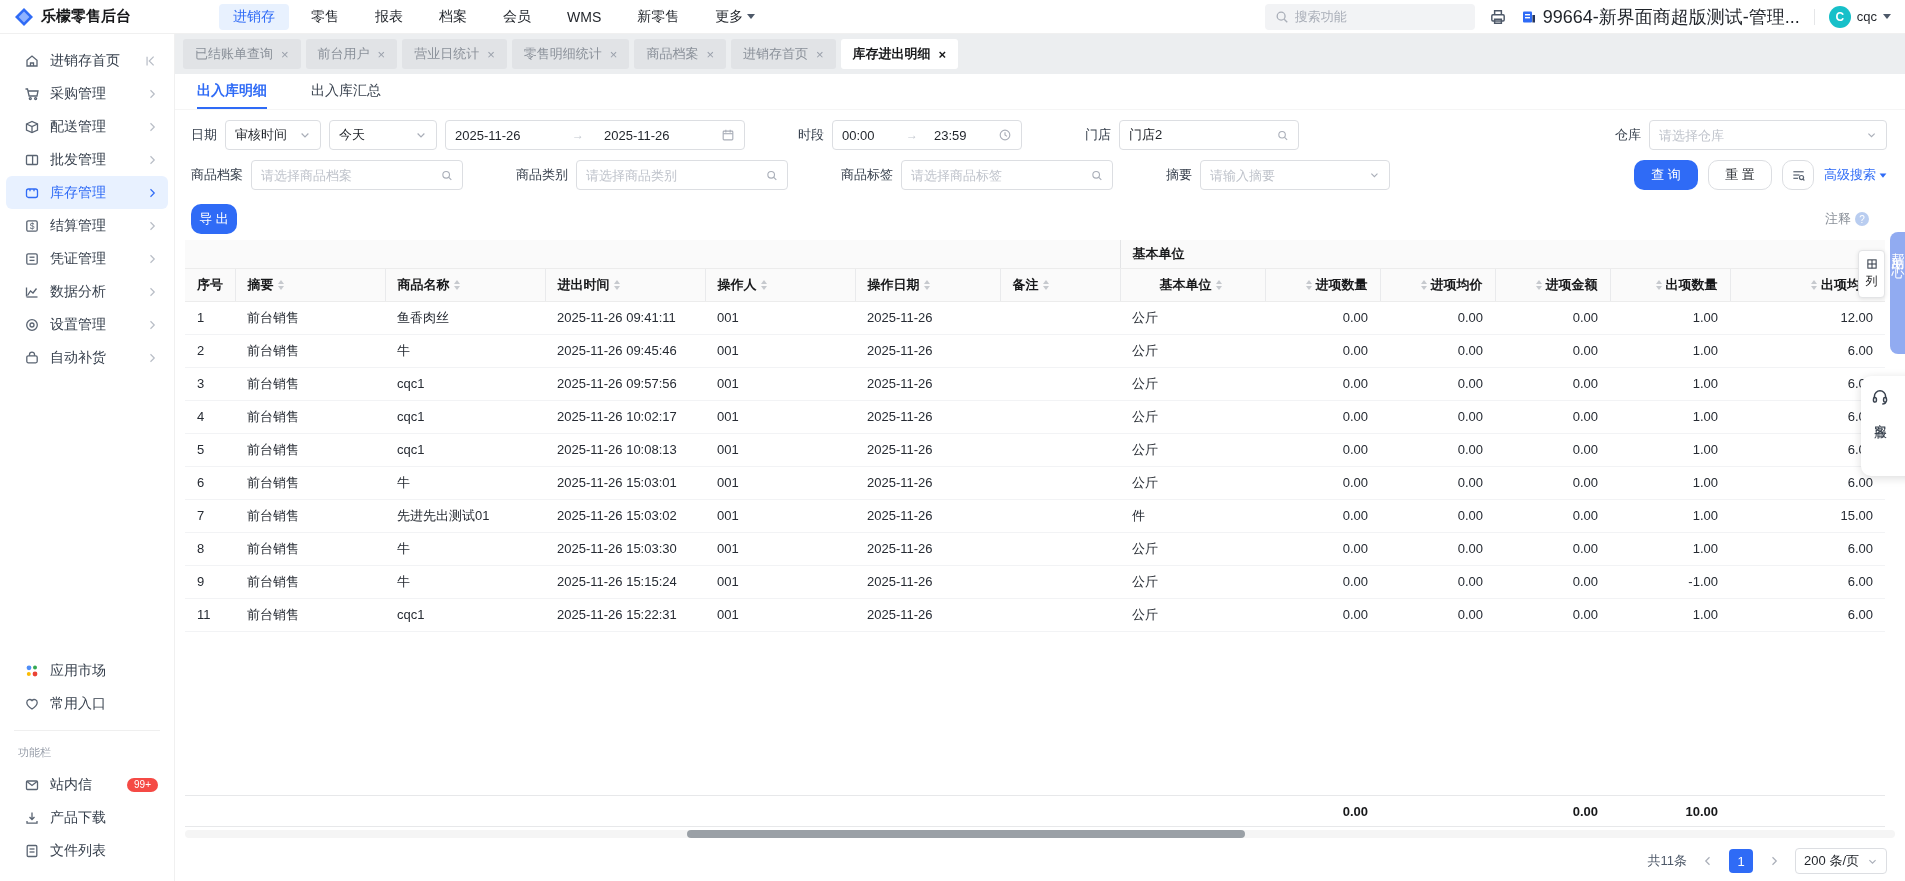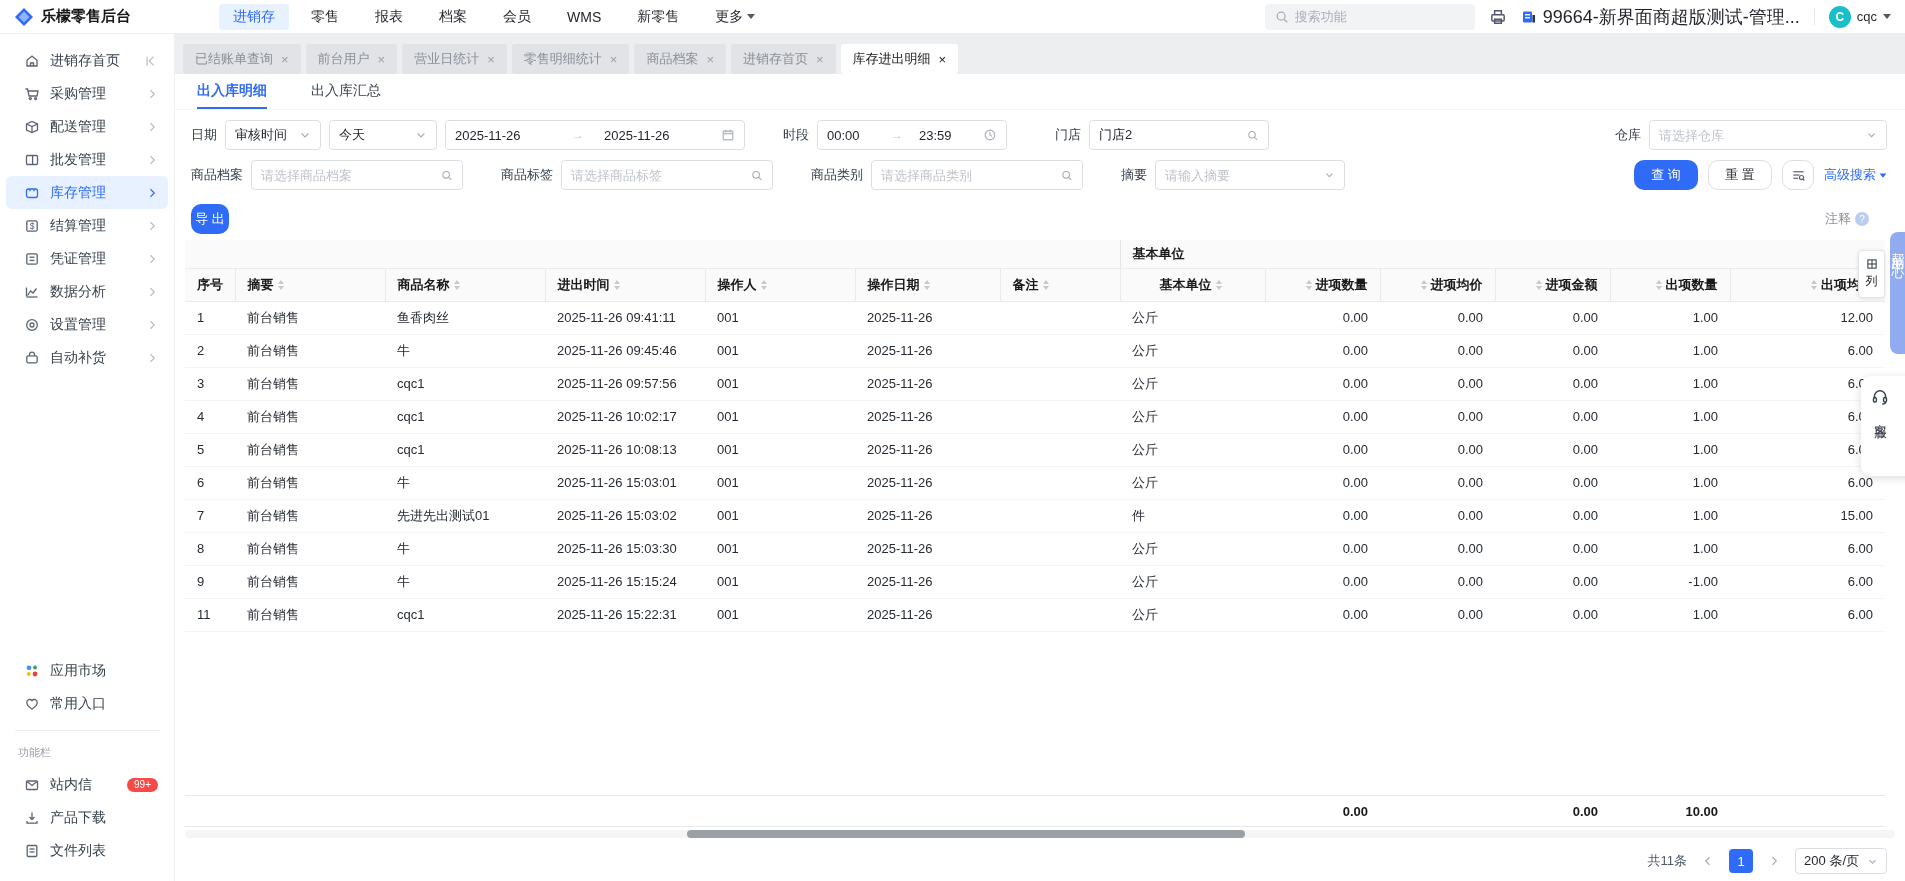--- a/index.html
+++ b/index.html
@@ -33,36 +33,36 @@
   .side-item.active{background:#e8f1ff;color:#2f6bf6}
   .side-item.active svg,.side-item.active .chev{color:#2f6bf6}
   .side-bottom{margin-top:auto}
   .side-divider{height:1px;background:#efefef;margin:10px 14px}
   .side-section{font-size:11px;color:#9aa0ab;padding:4px 18px 8px}
   .badge{margin-left:auto;background:#f54a45;color:#fff;font-size:10px;border-radius:9px;padding:2px 7px;line-height:1}
 
   .content{flex:1;display:flex;flex-direction:column;position:relative;min-width:0}
 
   
-  .tabstrip{height:40px;background:#eceef0;display:flex;align-items:flex-end;gap:5px;padding:0 8px}
+  .tabstrip{height:40px;background:#eceef0;display:flex;align-items:center;gap:5px;padding:0 8px}
   .tab{height:30px;display:flex;align-items:center;gap:8px;background:#e1e3e6;color:#8a9099;font-size:13px;padding:0 12px;border-radius:3px;cursor:pointer;white-space:nowrap}
   .tab .x{color:#9aa0ab;font-size:13px;line-height:1}
   .tab .x::before{content:"×"}
-  .tab.active{background:#fff;color:#17181a;font-weight:400}
+  .tab.active{background:#fff;color:#17181a;font-weight:700}
   .tab.active .x{color:#17181a}
 
   
   .subtabs{height:36px;background:#fff;display:flex;align-items:flex-end;gap:44px;padding:0 22px;border-bottom:1px solid #f5f5f5}
   .subtab{font-size:14px;color:#37404d;padding-bottom:9px;cursor:pointer;position:relative;white-space:nowrap}
   .subtab.active{color:#2f6bf6;font-weight:600}
   .subtab.active::after{content:"";position:absolute;left:0;right:0;bottom:0;height:2px;background:#2f6bf6}
 
   
   .filters{padding:10px 16px 8px;display:flex;flex-direction:column;gap:10px;background:#fff}
-  .f-row{display:flex;align-items:center;gap:8px}
+  .f-row{display:flex;align-items:center;gap:23px}
   .f-group{display:flex;align-items:center;gap:8px}
   .f-label{font-size:13px;color:#37404d;white-space:nowrap;text-align:right}
   .box{height:30px;border:1px solid #dcdee2;border-radius:4px;display:flex;align-items:center;padding:0 9px;gap:6px;background:#fff;font-size:13px;color:#1f2329}
   .box input{border:0;outline:0;font-size:13px;color:#1f2329;width:100%;background:transparent}
   .box input::placeholder{color:#bfc3cb}
   .arrow-r{color:#c3c7cf;font-size:12px}
   .arrow-r::before{content:"\2192"}
   .ml-auto{margin-left:auto}
   .btn{height:30px;border-radius:10px;font-size:13px;display:flex;align-items:center;justify-content:center;cursor:pointer;white-space:nowrap}
   .btn-primary{background:#2f6bf6;color:#fff;width:64px}
@@ -428,33 +428,33 @@
             <span class="f-label">商品档案</span>
             <div class="box" style="width:212px">
               <input placeholder="请选择商品档案" style="">
               <svg class="ic" width="13" height="13" viewBox="0 0 16 16" fill="none" stroke="#a9aeb8" stroke-width="1.5">
                   <circle cx="7" cy="7" r="4.5"></circle>
                   <line x1="10.5" y1="10.5" x2="14" y2="14"></line>
                 </svg>
             </div>
           </div>
           <div class="f-group" style="margin-left:30px">
+            <span class="f-label">商品类别</span>
+            <div class="box" style="width:212px">
+              <input placeholder="请选择商品类别" style="">
+              <svg class="ic" width="13" height="13" viewBox="0 0 16 16" fill="none" stroke="#a9aeb8" stroke-width="1.5">
+                  <circle cx="7" cy="7" r="4.5"></circle>
+                  <line x1="10.5" y1="10.5" x2="14" y2="14"></line>
+                </svg>
+            </div>
+          </div>
+          <div class="f-group" style="margin-left:30px">
             <span class="f-label">商品标签</span>
             <div class="box" style="width:212px">
               <input placeholder="请选择商品标签" style="">
-              <svg class="ic" width="13" height="13" viewBox="0 0 16 16" fill="none" stroke="#a9aeb8" stroke-width="1.5">
-                  <circle cx="7" cy="7" r="4.5"></circle>
-                  <line x1="10.5" y1="10.5" x2="14" y2="14"></line>
-                </svg>
-            </div>
-          </div>
-          <div class="f-group" style="margin-left:30px">
-            <span class="f-label">商品类别</span>
-            <div class="box" style="width:212px">
-              <input placeholder="请选择商品类别" style="">
               <svg class="ic" width="13" height="13" viewBox="0 0 16 16" fill="none" stroke="#a9aeb8" stroke-width="1.5">
                   <circle cx="7" cy="7" r="4.5"></circle>
                   <line x1="10.5" y1="10.5" x2="14" y2="14"></line>
                 </svg>
             </div>
           </div>
           <div class="f-group" style="margin-left:30px">
             <span class="f-label">摘要</span>
             <div class="box" style="width:190px">
               <input placeholder="请输入摘要" style="">
@@ -477,21 +477,21 @@
             </div>
             <div class="adv-link">
                 <span>高级搜索</span>
                 <span class="caret"></span>
               </div>
           </div>
         </div>
       </div>
 
       <div class="toolbar">
-        <div class="btn btn-primary" style="width:38px">导 出</div>
+        <div class="btn btn-primary" style="width:46px">导 出</div>
         <div class="note">
             <span>注释</span>
             <span class="qmark"></span>
           </div>
       </div>
 
       <div class="grid-area">
         <table class="grid">
             <colgroup>
               <col style="width: 50px;">

